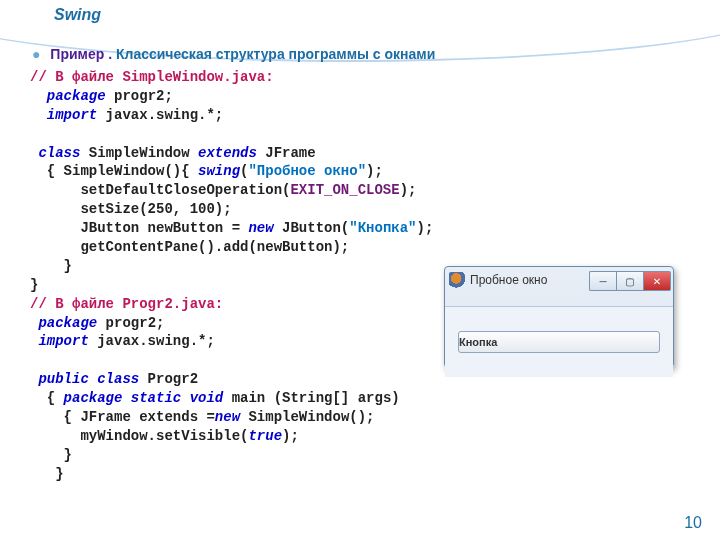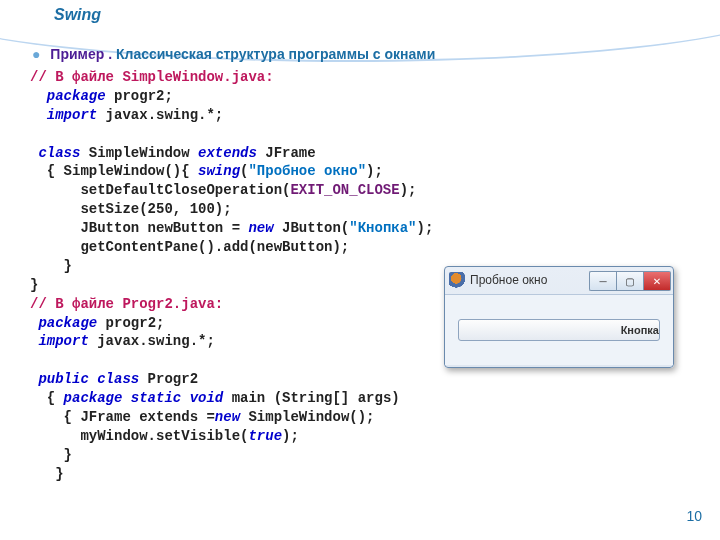--- a/index.html
+++ b/index.html
@@ -67,21 +67,21 @@
     border-radius: 4px;
     box-shadow: 2px 3px 6px rgba(0,0,0,0.35);
     font-family: Tahoma, sans-serif;
     font-size: 12px;
   }
   .titlebar {
     height: 26px;
     border-bottom: 1px solid #b8c8dc;
     display: flex;
     align-items: center;
-    padding: 0 0 1px 4px;
+    padding: 0 0 13px 4px;
   }
   .java-icon {
     width: 16px; height: 16px;
     background: radial-gradient(circle at 45% 40%, #e28b2e 0 40%, #4a6ea9 41% 70%, transparent 71%);
     border-radius: 2px;
     margin-right: 5px;
     flex-shrink: 0;
   }
   .win-title { color: #333; font-weight: normal; flex: 1; }
   .win-btns { display: flex; gap: 0; height: 18px; margin-right: 2px; }
@@ -109,27 +109,27 @@
   }
   .swing-btn {
     width: 200px;
     padding: 4px 0;
     background: linear-gradient(#fdfdfd,#e5eaf1);
     border: 1px solid #8ea4bf;
     border-radius: 3px;
     font-size: 11px;
     font-weight: bold;
     color: #333;
-    text-align: right;
+    text-align: left;
   }
   .pagenum {
     position: absolute;
-    bottom: 16px;
+    bottom: 8px;
     right: 18px;
-    font-size: 14px;
+    font-size: 16px;
     color: #1C6EA4;
   }
 </style>
 </head>
 <body>
 
 <div class="curve"></div>
 
 <div class="title">Swing</div>
 

